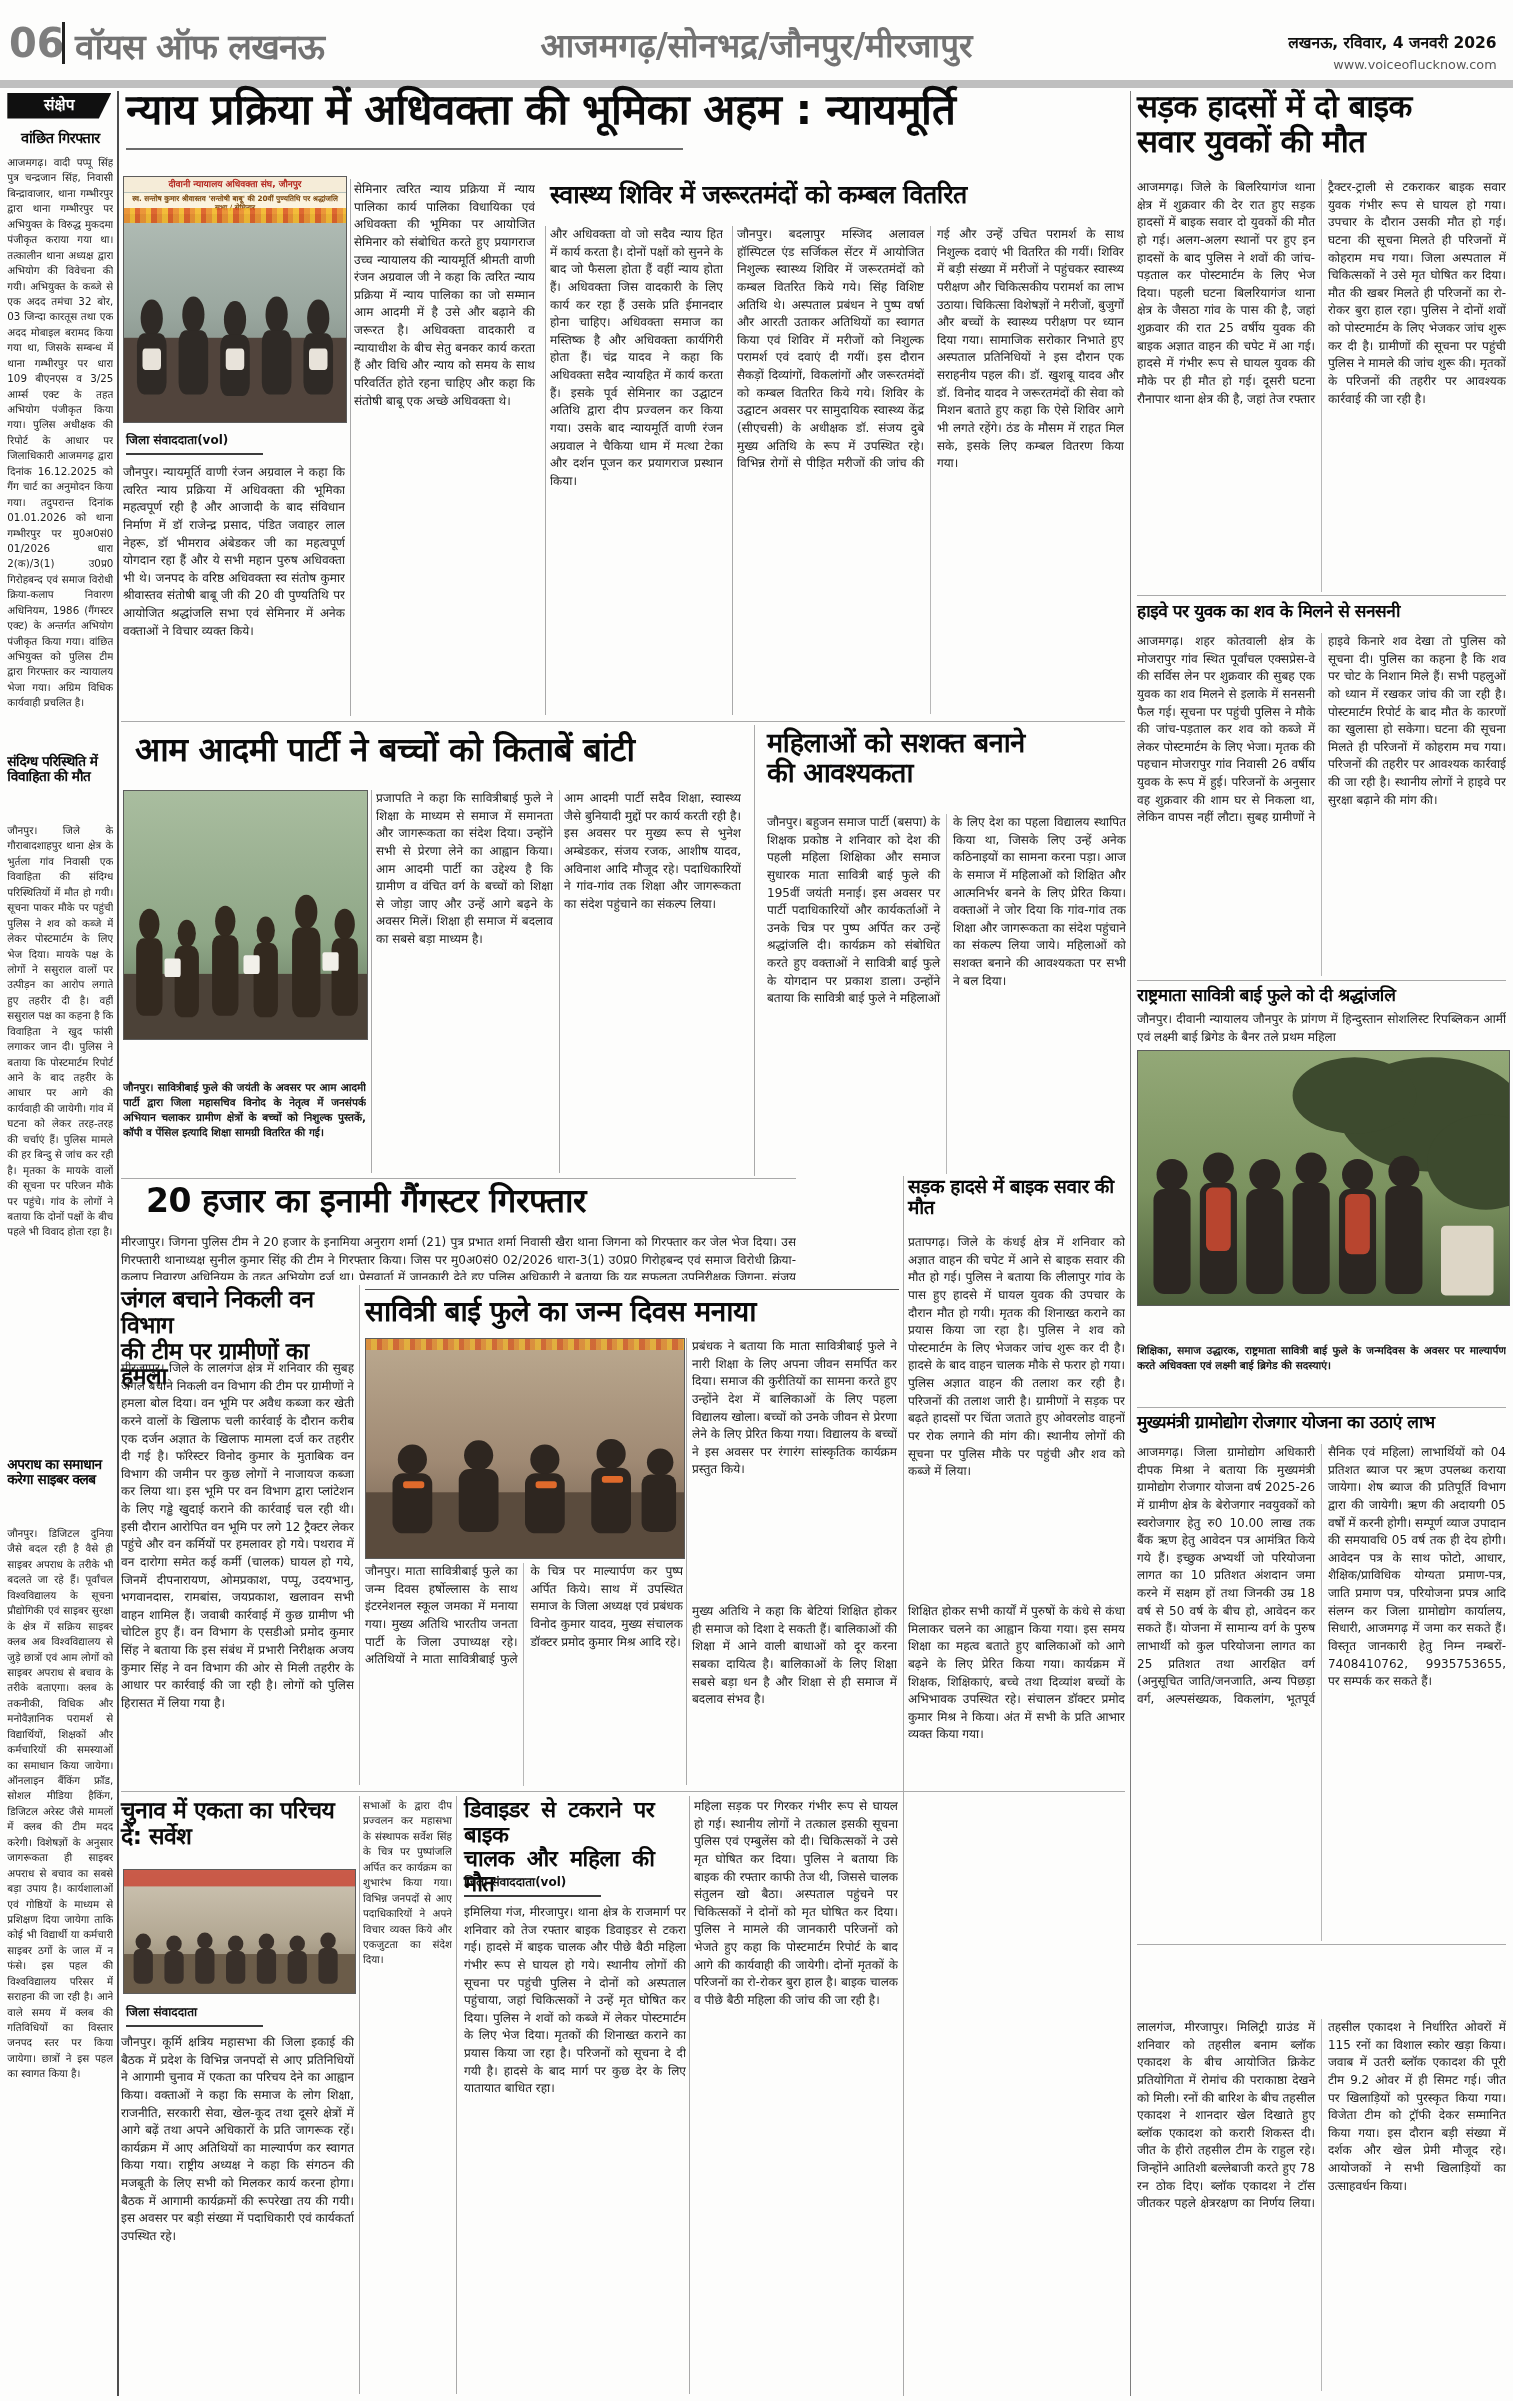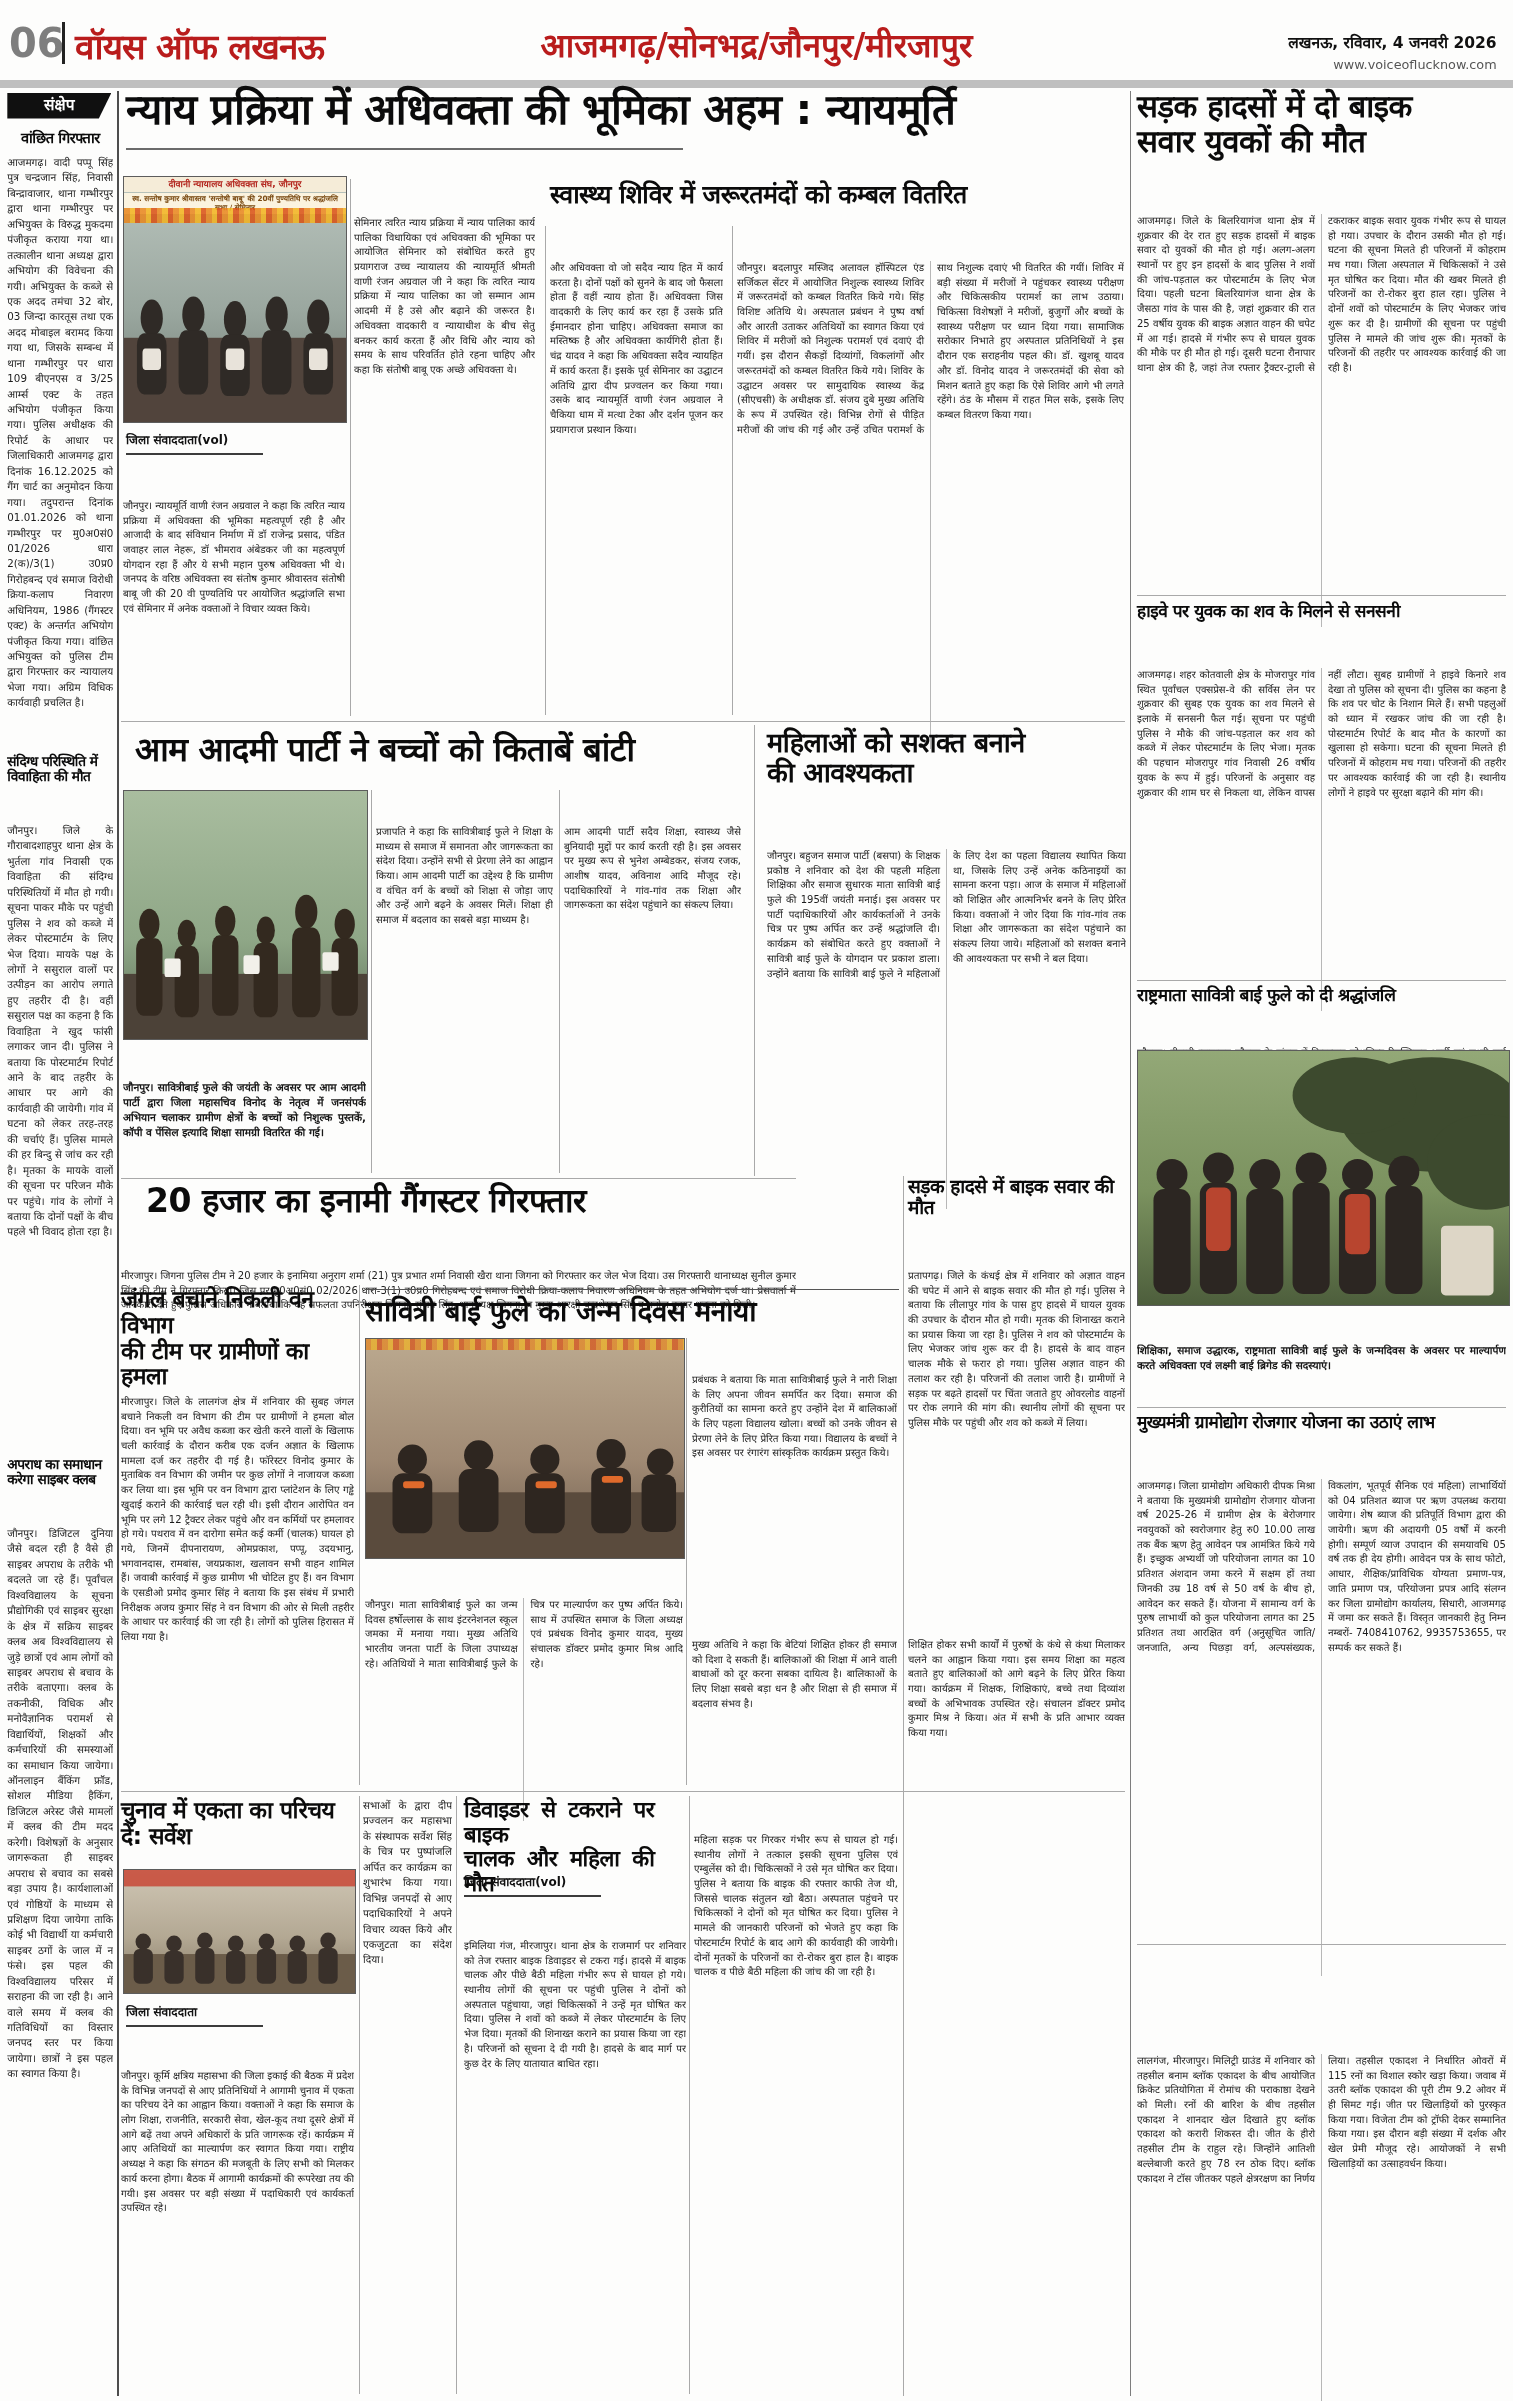--- a/index.html
+++ b/index.html
@@ -1,21 +1,21 @@
 <!DOCTYPE html>
 <html style="font-size:14.6px"><head>
 <meta charset="utf-8">
 <style>
   html,body{margin:0;padding:0;background:#d9d9d9;}
   .page{position:relative;width:1513px;height:2401px;background:#fdfdfc;
         font-family:"DejaVu Sans",sans-serif;color:#161616;overflow:hidden;}
   .abs{position:absolute;}
   .h{font-weight:700;color:#0b0b0b;line-height:1.12;letter-spacing:-0.5px;}
-  .hv{font-weight:700;color:#b91c1c;}
-  .body-txt{font-size:10px;line-height:1.47;text-align:justify;overflow:hidden;color:#1c1c1c;margin-top:35px;}
+  .hv{font-weight:700;color:#737373;}
+  .body-txt{font-size:12px;line-height:1.47;text-align:justify;overflow:hidden;color:#1c1c1c;}
   .small-txt{font-size:10.3px;line-height:1.5;text-align:justify;overflow:hidden;color:#1c1c1c;}
   .cols2{column-count:2;column-gap:12.8px;column-rule:0.9px solid #b7b7b7;}
   .vline{position:absolute;width:0.9px;background:#a9a9a9;}
   .vline-dark{position:absolute;width:1.8px;background:#4d4d4d;}
   .hline{position:absolute;height:0.9px;background:#a9a9a9;}
   .graybar{position:absolute;left:0;top:80px;width:1513px;height:8.2px;background:#bfbfbf;}
   .photo{position:absolute;border:0.9px solid #5c5c5c;overflow:hidden;}
   .photo svg{display:block;width:100%;height:100%;}
   .pbanner{position:absolute;left:0;top:0;right:0;background:#f5ecd8;color:#b3261e;
            font-size:9px;font-weight:700;text-align:center;padding:1.8px 1.8px;line-height:1.25;}

